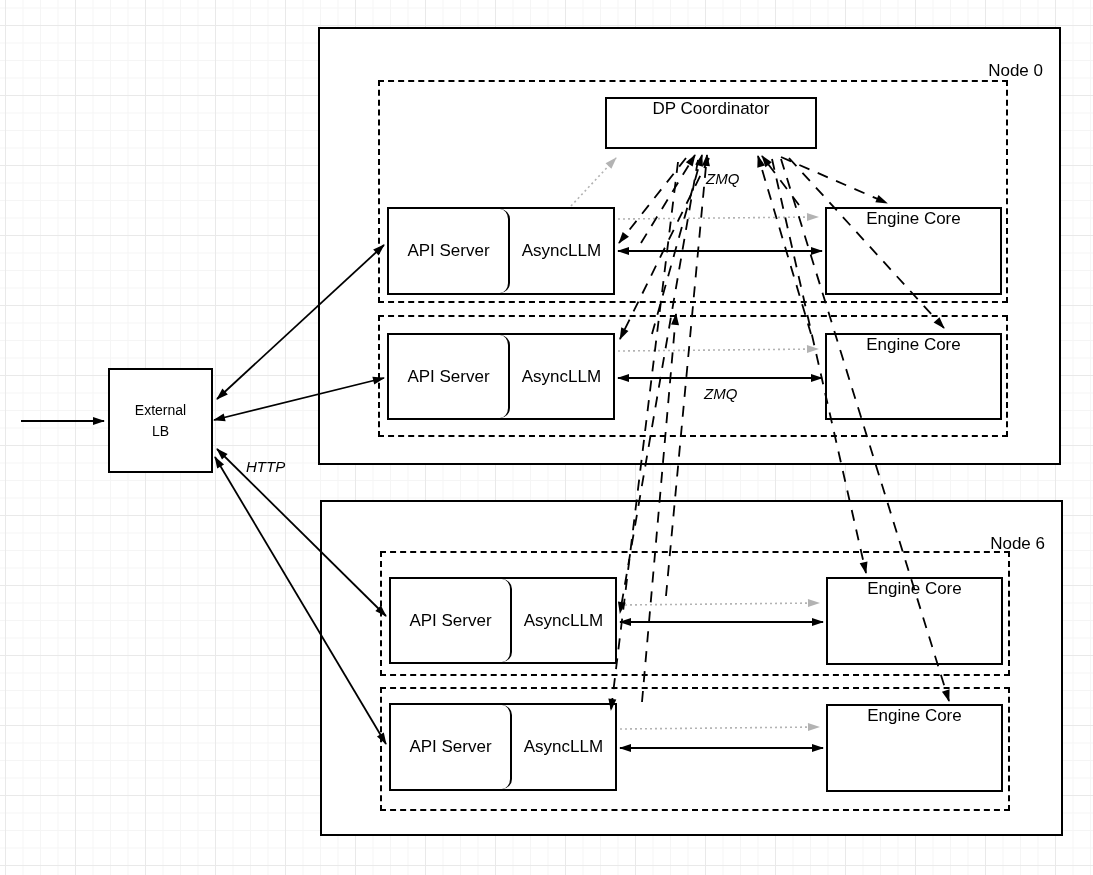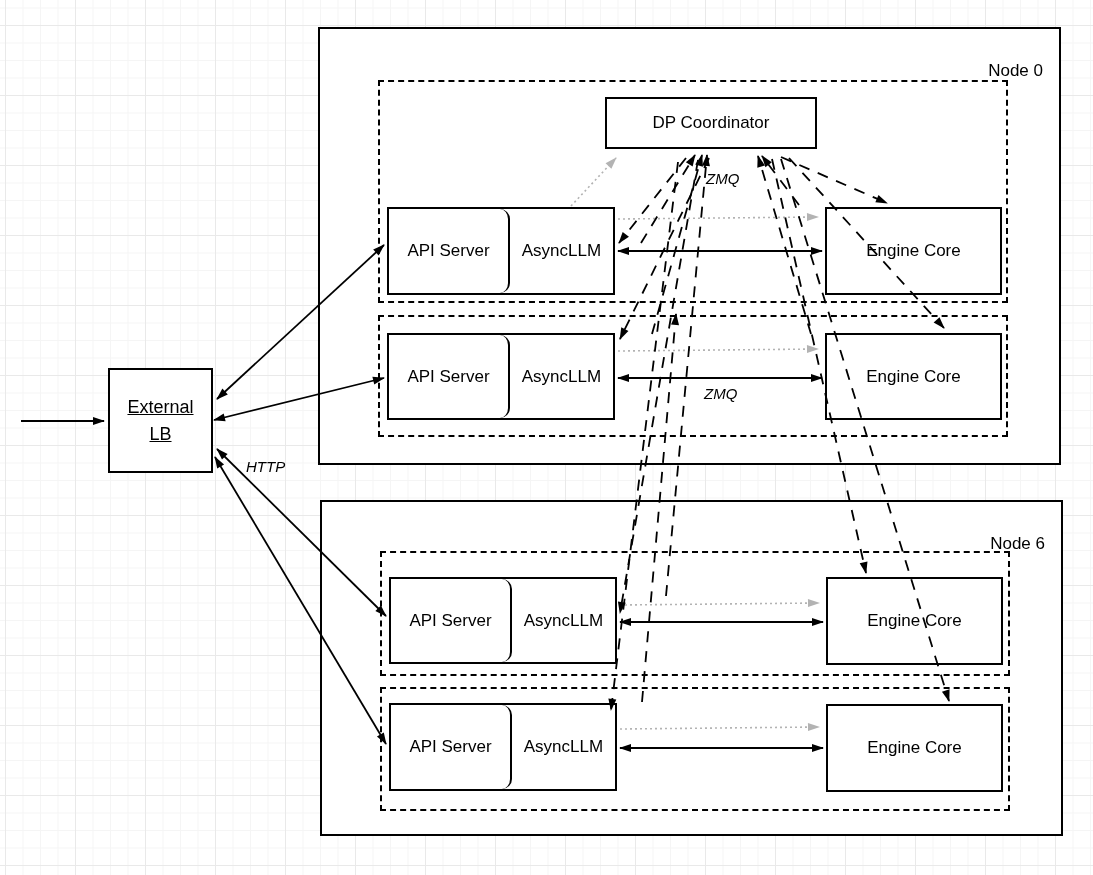--- a/index.html
+++ b/index.html
@@ -35,39 +35,39 @@
     position:absolute;top:14px;right:16px;
     font-size:17px;color:var(--ink);white-space:nowrap;margin-top:18px;
   }
   .dashed-group{
     border:2px dashed var(--ink);
     background:#ffffff;
   }
   .box{
     border:2px solid var(--ink);
     background:#ffffff;
-    display:flex;align-items:center;justify-content:center;
+    display:flex;align-items:flex-start;justify-content:center;
     font-size:17px;text-align:center;
   }
   .split-box{
     border:2px solid var(--ink);
     background:#ffffff;
     display:flex;align-items:stretch;
   }
   .split-box .cell{
     display:flex;align-items:center;justify-content:center;
     font-size:17px;white-space:nowrap;
   }
   .split-box .cell.left{flex:0 0 54%;border-right:2px solid var(--ink);border-radius:10px;}
   .split-box .cell.right{flex:1 1 auto;}
   .lb-box{
     border:2px solid var(--ink);
     background:#ffffff;
     display:flex;flex-direction:column;align-items:center;justify-content:center;
-    font-size:18px;line-height:1.45;text-decoration:underline;
+    font-size:14px;line-height:1.45;
   }
   .edge-label{
     position:absolute;font-size:15px;color:var(--ink);white-space:nowrap;
     background:transparent;
     font-style:italic;
   }
   svg.arrows{
     position:absolute;left:0;top:0;width:1093px;height:875px;
     pointer-events:none;
   }

